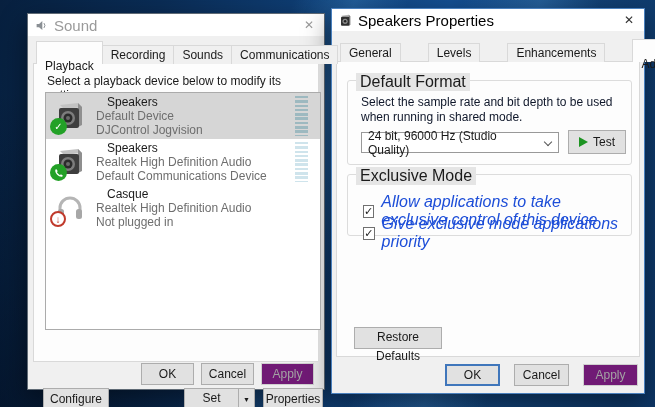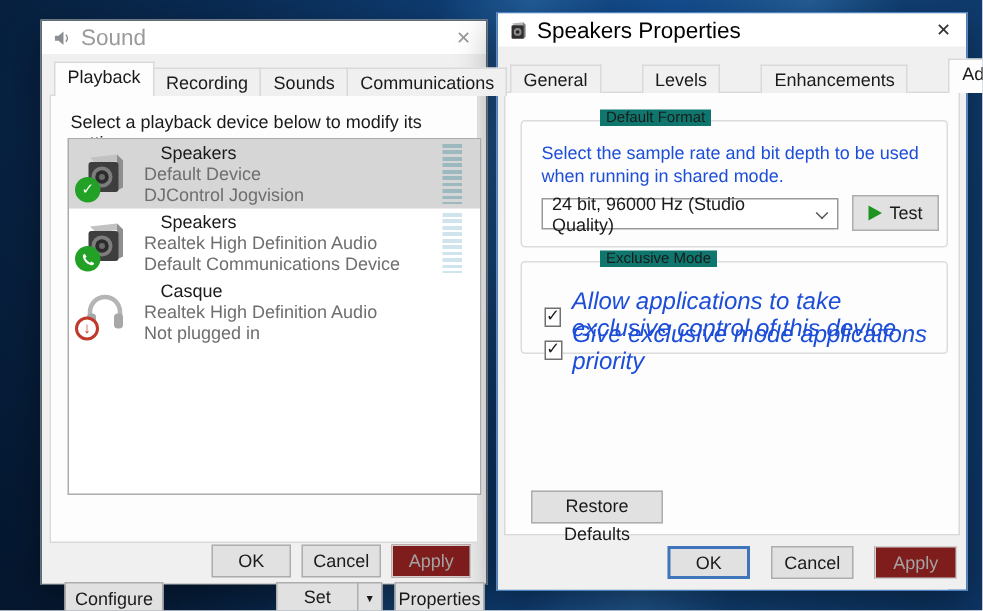--- a/index.html
+++ b/index.html
@@ -23,21 +23,21 @@
   .title-text { margin-left:6px; font-size:15px; }
   .title-inactive { color:#9a9a9a; }
   .title-active { color:#000; }
   .close-btn { position:absolute; right:0; top:0; width:30px; height:22px; display:flex; align-items:center; justify-content:center; font-size:12px; cursor:default; }
   .close-inactive { color:#9a9a9a; }
   .close-active { color:#333; }
 
   
   .tabstrip { position:absolute; display:flex; align-items:flex-end; z-index:3; }
   .tab { padding:3px 8px 4px 8px; border:1px solid #d9d9d9; border-bottom:none; background:#f0f0f0; color:#1a1a1a; font-size:12px; margin-right:-1px; height:19px; line-height:12px; }
-  .tab.active { background:#fdfdfd; height:23px; padding-top:3px; position:relative; z-index:4; border-color:#d9d9d9; }
+  .tab.active { background:#fdfdfd; height:23px; padding-top:18px; position:relative; z-index:4; border-color:#d9d9d9; }
 
   .tabpage { position:absolute; background:#fdfdfd; border:1px solid #d9d9d9; z-index:1; }
   .page-left  { left:5px; right:5px; top:49px; bottom:27px; }
   .page-right { left:4px; right:4px; top:52px; bottom:36px; }
 
   .instruction { position:absolute; left:13px; top:10px; font-size:12px; color:#1a1a1a; }
 
   
   .device-list { position:absolute; left:11px; top:28px; width:276px; height:238px; background:#fff; border:1px solid #ababab; overflow:hidden; }
   .device-row { position:relative; height:46px; display:flex; align-items:center; padding-left:8px; }
@@ -47,37 +47,37 @@
   .dev-name { color:#1a1a1a; font-size:12px;margin-left:11px; }
   .dev-sub { color:#6e6e6e; font-size:12px; }
   .badge { position:absolute; left:-4px; bottom:-3px; width:17px; height:17px; border-radius:50%; display:flex; align-items:center; justify-content:center; }
   .badge-green { background:#23a127; color:#fff; font-size:10px; font-weight:bold; }
   .badge-red { background:#fff; border:2px solid #c0392b; color:#c0392b; font-size:10px; font-weight:bold; width:16px; height:16px; }
   .meter { position:absolute; right:12px; top:3px; width:13px; height:40px; }
   .meter-dark  { background:repeating-linear-gradient(to bottom, #9db9c0 0 2.5px, rgba(0,0,0,0) 2.5px 4.3px); }
   .meter-light { background:repeating-linear-gradient(to bottom, #cfe4ec 0 2.5px, rgba(0,0,0,0) 2.5px 4.3px); }
 
   .btn { position:absolute; background:#e1e1e1; border:1px solid #adadad; font-size:12px; font-family:inherit; color:#1a1a1a; text-align:center; line-height:19px; height:22px; }
-  .btn-disabled { background:#7f1d1d; border-color:#cfcfcf; color:#a3a3a3; }
+  .btn-disabled { background:#701a75; border-color:#cfcfcf; color:#a3a3a3; }
   .btn-default { border:2px solid #3f76bb; line-height:17px; }
 
   .footer { position:absolute; left:0; right:12px; bottom:0; background:#f0f0f0; }
   .foot-left { height:27px; }
   .foot-right { height:36px; }
 
   
   .split-main { width:55px; left:150px; top:324px; }
   .split-arrow { width:17px; left:204px; top:324px; font-size:7px; }
 
   
   .groupbox { position:absolute; border:1px solid #dcdcdc; border-radius:3px; }
-  .group-label { position:absolute; top:-8px; left:8px; background:#0f766e; padding:0 4px; font-size:10px; color:#1a1a1a;margin-left:44px; }
+  .group-label { position:absolute; top:-8px; left:8px; background:#e5e5e5; padding:0 4px; font-size:16px; color:#1a1a1a; }
   .gb-format { left:10px; top:18px; width:285px; height:85px; }
   .gb-excl { left:10px; top:112px; width:285px; height:62px; }
-  .gb-desc { position:absolute; left:13px; top:14px; width:272px; line-height:15px; font-size:12px; color:#1d4ed8; }
+  .gb-desc { position:absolute; left:13px; top:14px; width:272px; line-height:15px; font-size:12px; color:#0f172a; }
 
   .dropdown { position:absolute; left:13px; top:51px; width:198px; height:21px; background:#fff; border:1px solid #999; display:flex; align-items:center; padding:0 22px 0 6px; font-size:12px; }
   .dd-chevron { position:absolute; right:7px; top:6px; width:6px; height:6px; border-right:1px solid #555; border-bottom:1px solid #555; transform:rotate(45deg); }
   .test-btn { left:220px; top:49px; width:58px; height:24px; display:flex; align-items:center; justify-content:center; gap:5px;text-align:center; }
   .play-tri { width:0; height:0; border-left:9px solid #1d9422; border-top:5px solid transparent; border-bottom:5px solid transparent; }
 
   .checkrow { position:absolute; left:15px; display:flex; align-items:center; gap:7px; }
   .checkbox { width:13px; height:13px; background:#fff; border:1px solid #707070; display:flex; align-items:center; justify-content:center; font-size:11px; color:#1a1a1a; line-height:11px; }
   .check-label { font-size:16px; color:#1d4ed8;font-style:italic; }
 

